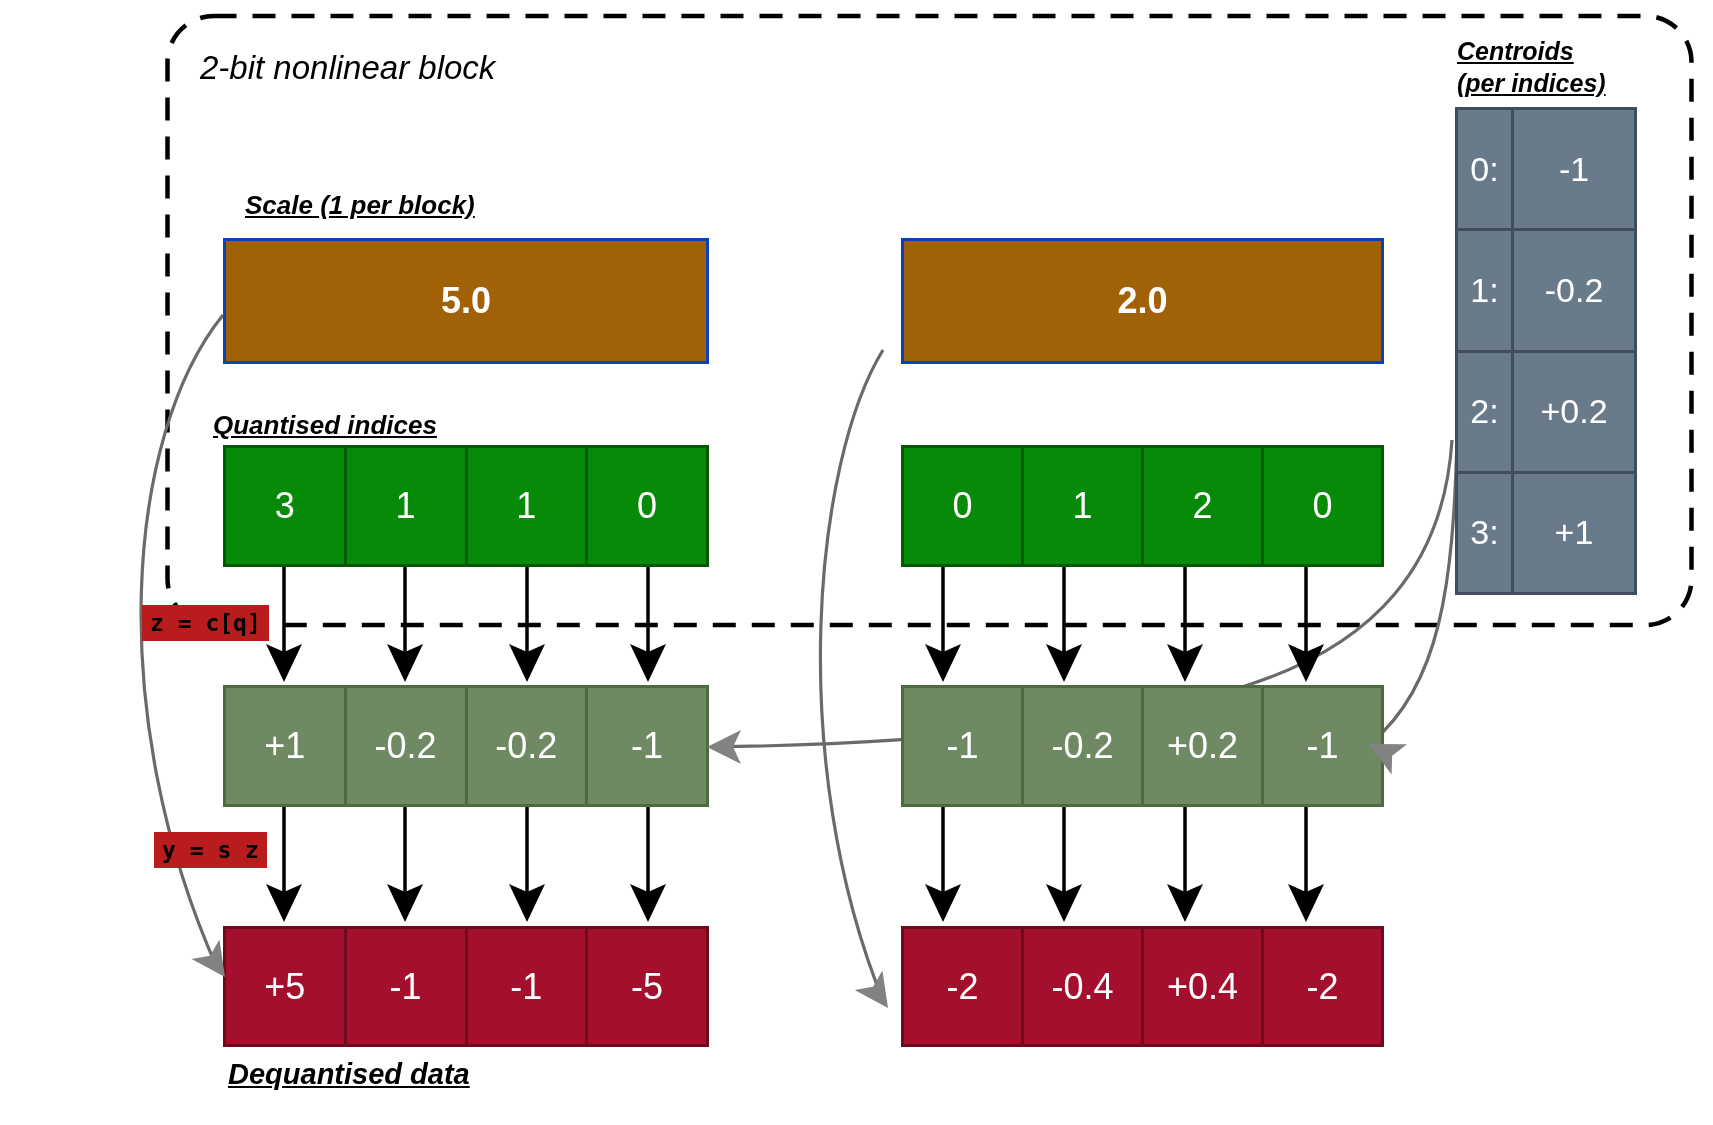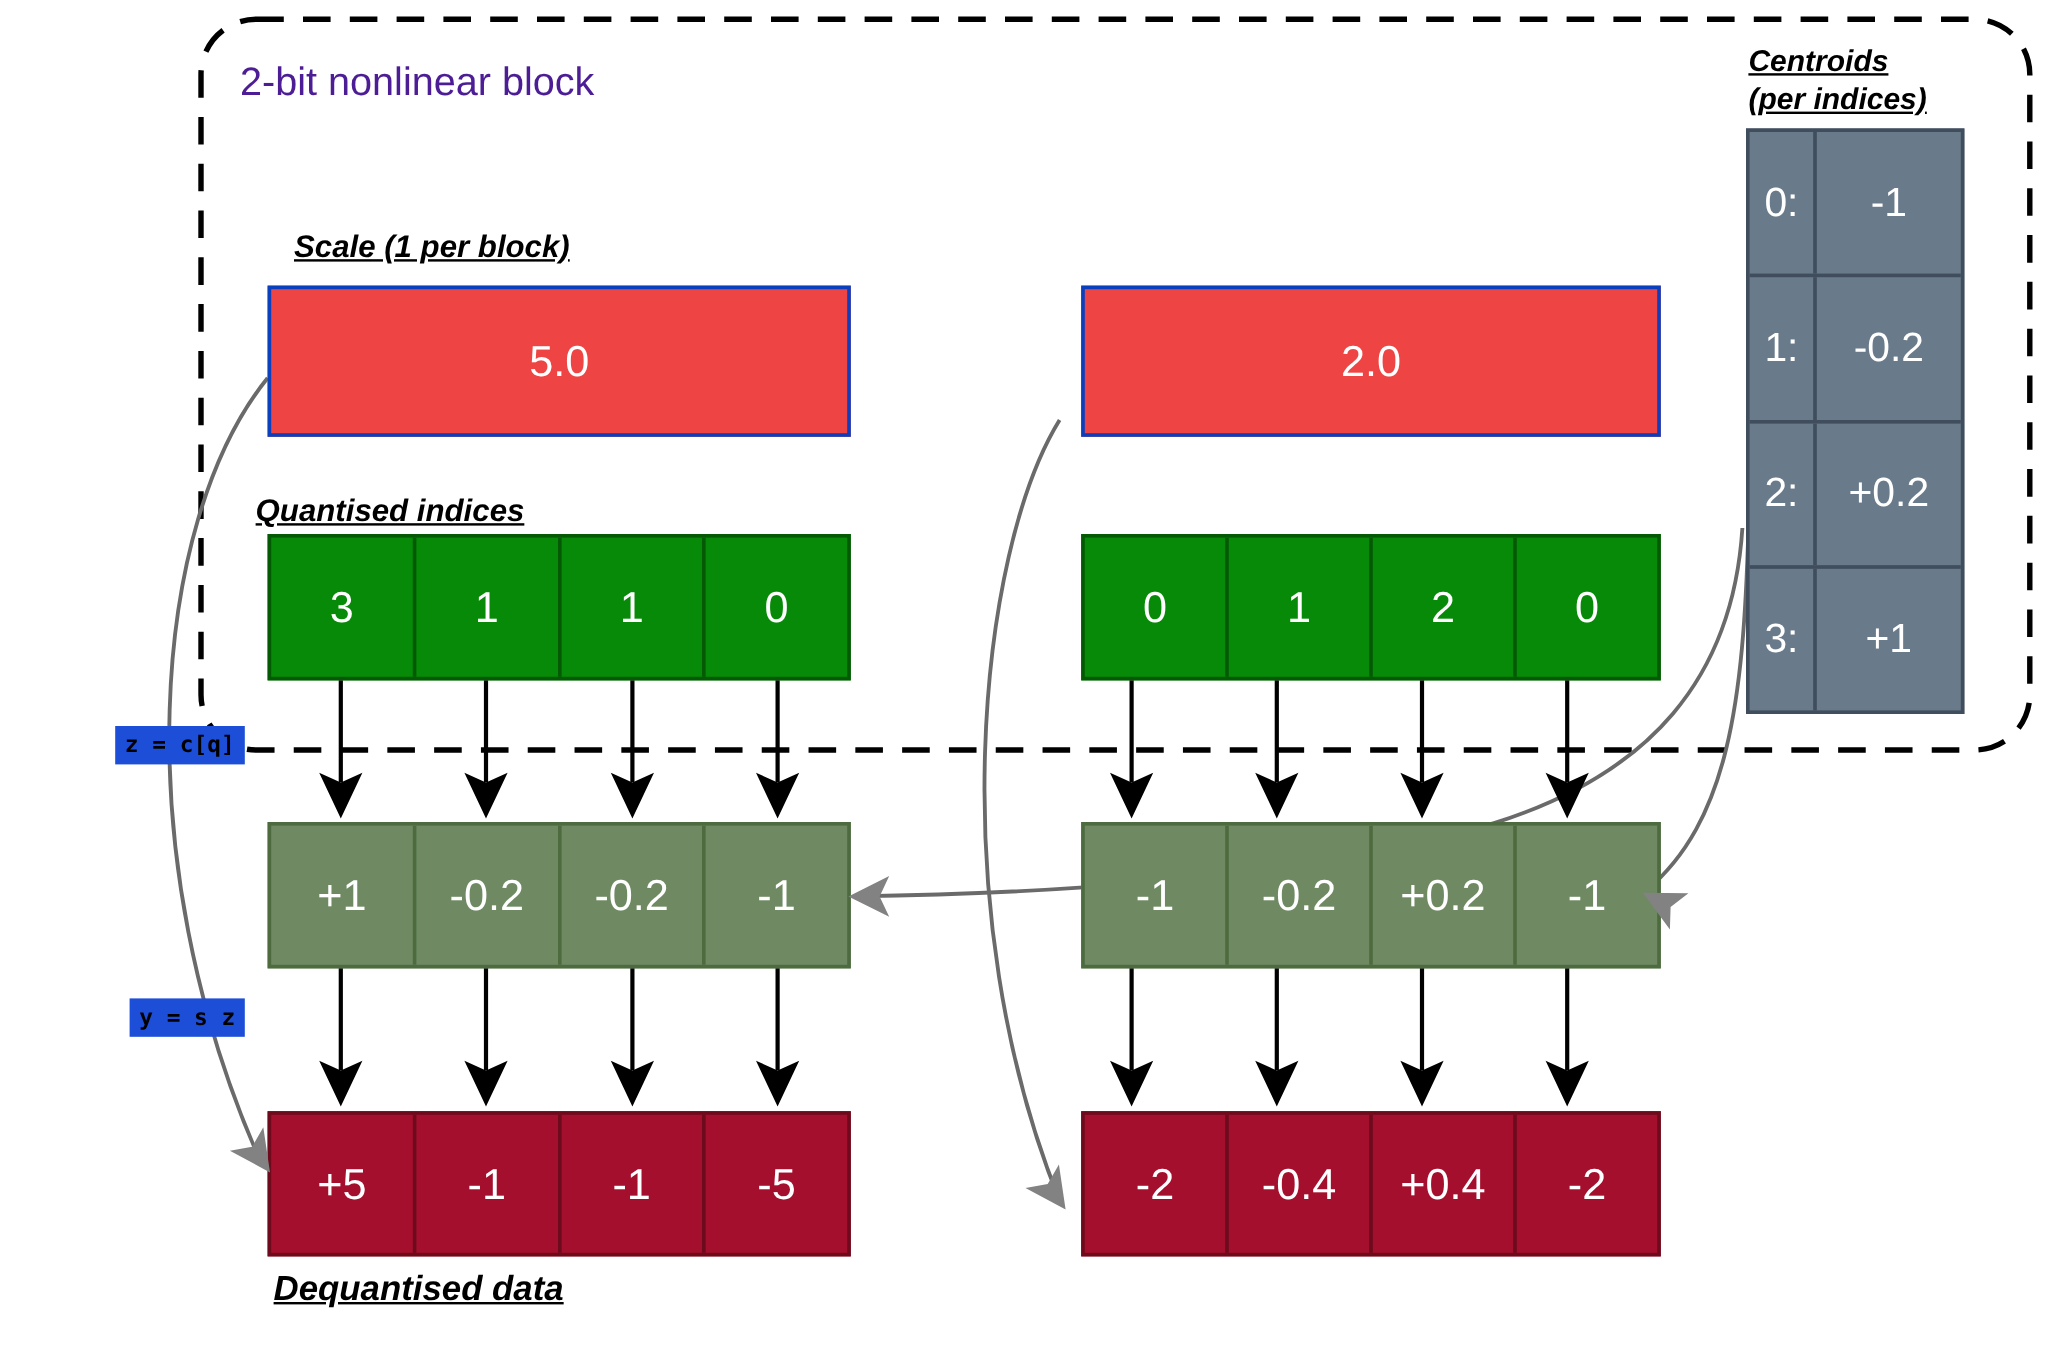--- a/index.html
+++ b/index.html
@@ -2,37 +2,37 @@
 <html><head>
 <meta charset="utf-8">
 <style>
   html,body{margin:0;padding:0;background:#ffffff;}
   .canvas{position:relative;width:1713px;height:1125px;background:#ffffff;overflow:hidden;
           font-family:"Liberation Sans", sans-serif;}
   svg.layer{position:absolute;left:0;top:0;width:1713px;height:1125px;}
   svg.under{z-index:1;}
   svg.over{z-index:4;pointer-events:none;}
 
-  .title{position:absolute;left:200px;top:45px;z-index:3;
-         font-size:33px;line-height:1.42;color:#4c1d95;}
+  .title{position:absolute;left:200px;top:45px;z-index:3;font-style:italic;
+         font-size:33px;line-height:1.42;color:#000000;}
 
   .seclbl{position:absolute;z-index:3;font-weight:bold;font-style:italic;color:#000;text-decoration:underline;}
   .scale-lbl{left:213px;top:190px;font-size:26px;margin-left:32px;}
   .idx-lbl{left:213px;top:410px;font-size:26px;}
   .deq-lbl{left:228px;top:1058px;font-size:29px;}
   .cent-hdr{left:1457px;top:36px;font-size:25px;line-height:1.26;}
 
   .formula{position:absolute;z-index:3;font-family:"DejaVu Sans Mono","Liberation Mono",monospace;
-           font-weight:bold;font-size:19px;color:#000;background:#1d4ed8;padding:5px 8px;white-space:pre;}
+           font-weight:bold;font-size:23px;color:#000;background:#b91c1c;padding:5px 8px;white-space:pre;margin-left:46px;}
   .z-formula{left:96px;top:605px;}
   .y-formula{left:108px;top:832px;}
 
   .box{position:absolute;z-index:2;box-sizing:border-box;display:flex;}
-  .scalebox{background:#ef4444;border:3px solid #0a3fbe;align-items:center;justify-content:center;
-            color:#fff;font-size:36px;}
+  .scalebox{background:#a16207;border:3px solid #0a3fbe;align-items:center;justify-content:center;
+            color:#fff;font-size:36px;font-weight:bold;}
   .row{z-index:2;}
   .row .cell{flex:1;display:flex;align-items:center;justify-content:center;
              color:#fff;font-size:36px;box-sizing:border-box;}
   .row .cell + .cell{border-left-style:solid;border-left-width:3px;}
   .green{background:#078a07;border:3px solid #045a04;}
   .green .cell + .cell{border-left-color:#045a04;}
   .sage{background:#6f8a63;border:3px solid #4d6b3f;}
   .sage .cell + .cell{border-left-color:#4d6b3f;}
   .red{background:#a50f2e;border:3px solid #6d0a1c;}
   .red .cell + .cell{border-left-color:#6d0a1c;}

